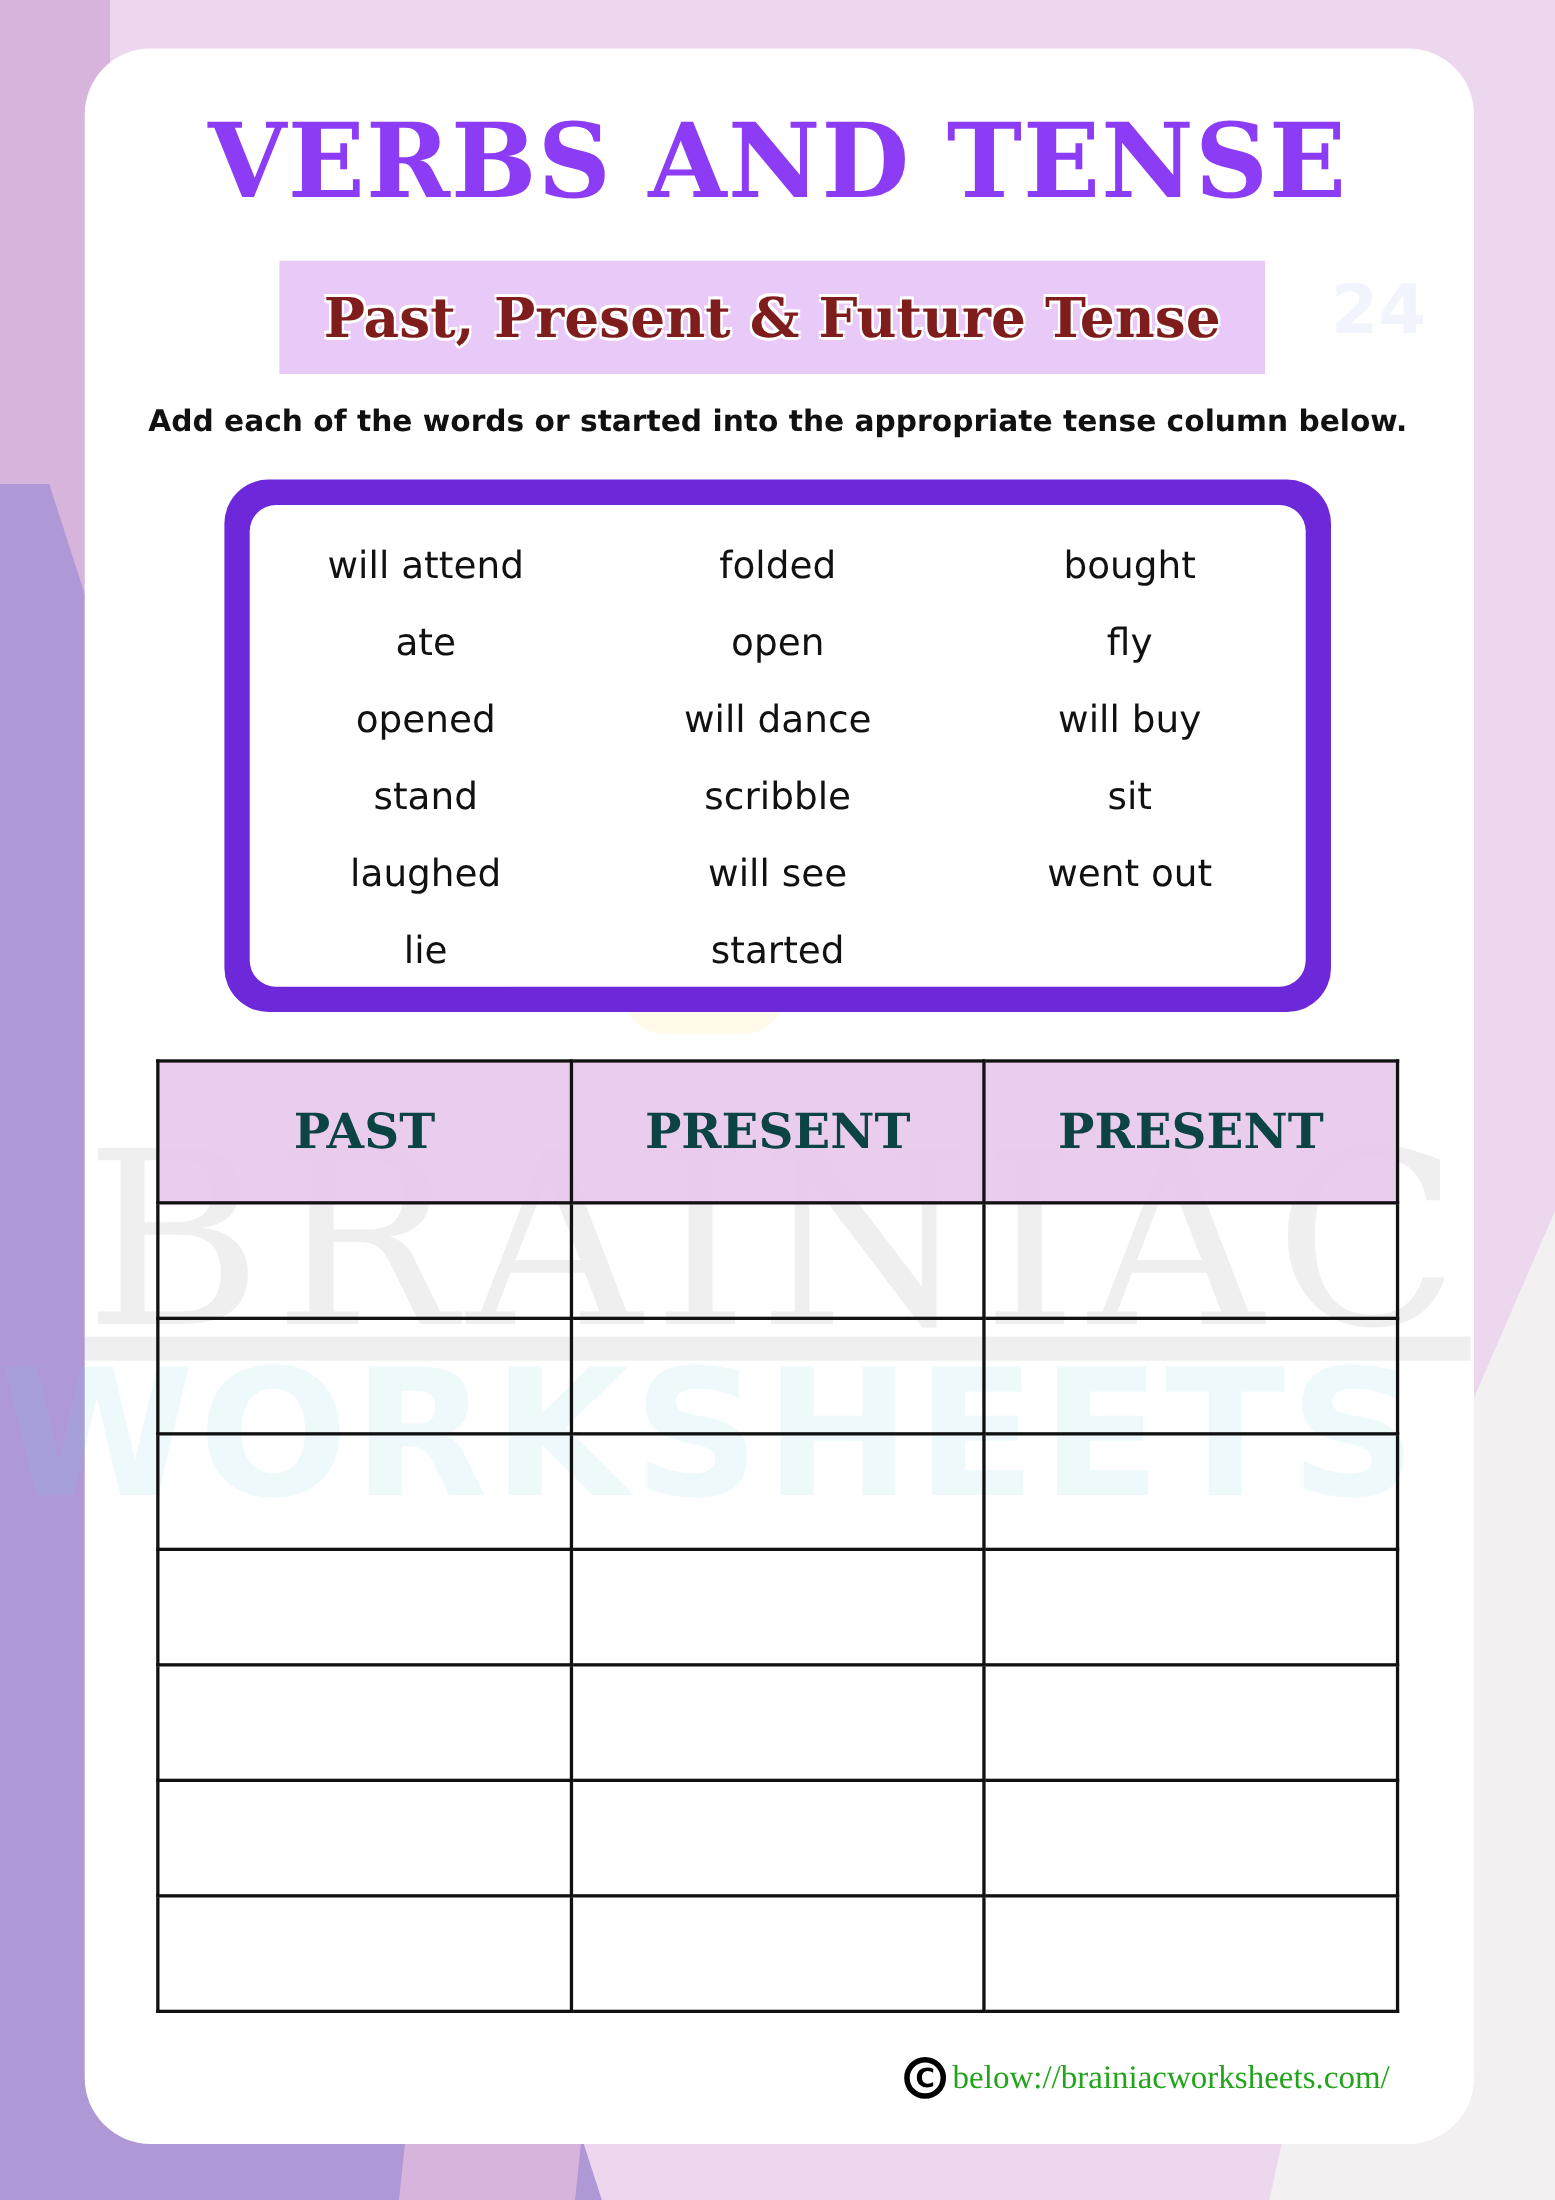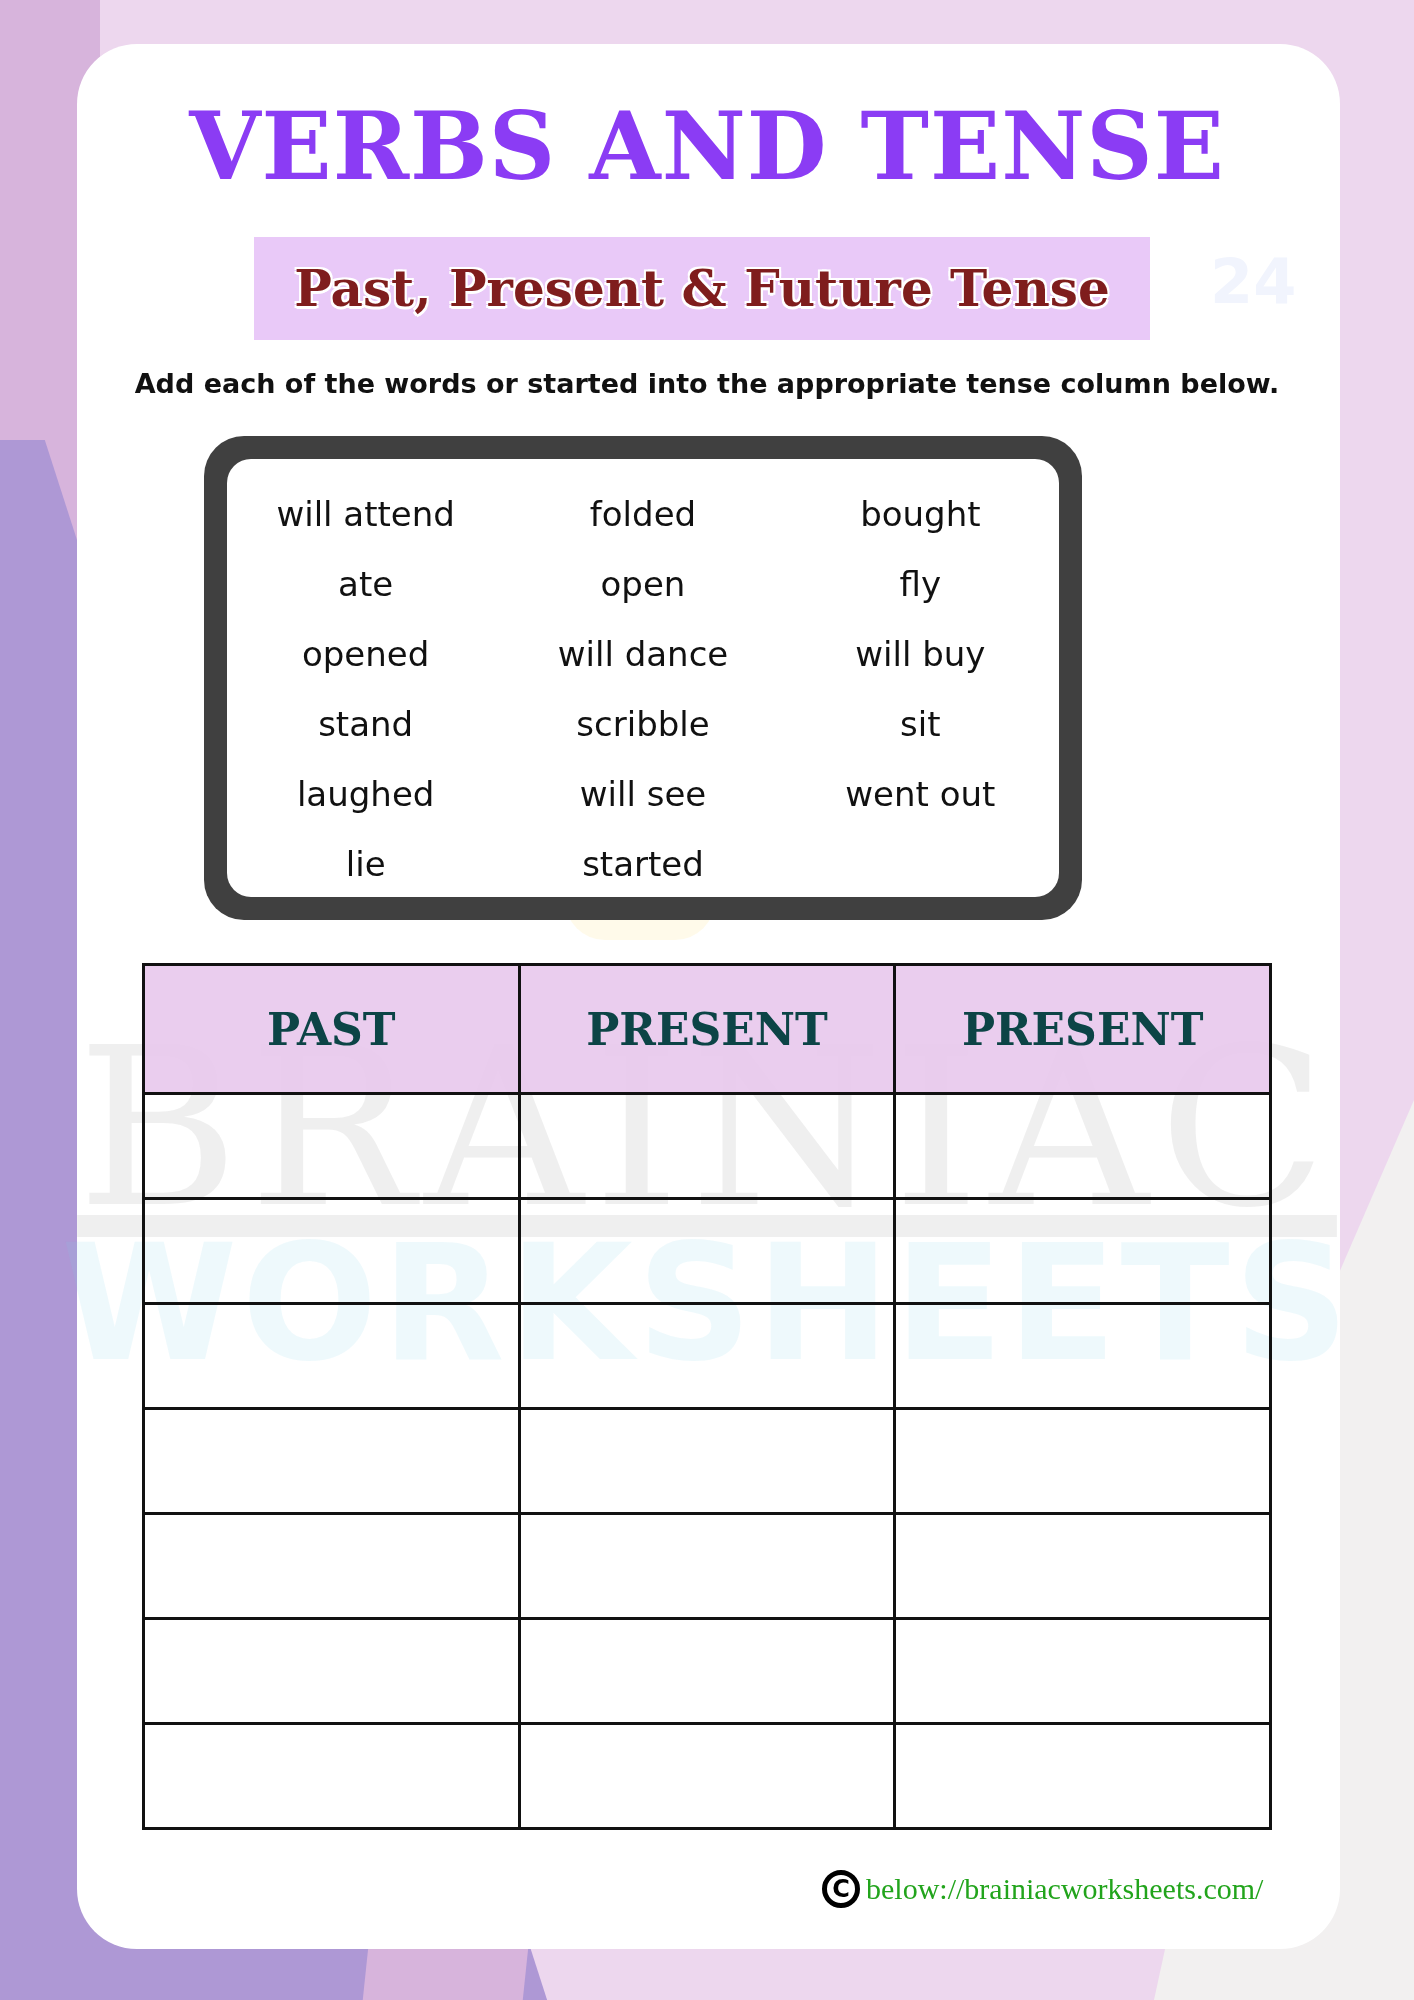--- a/index.html
+++ b/index.html
@@ -7,27 +7,27 @@
   .bg-left{position:absolute;left:0;top:0;width:100px;height:2000px;background:#d7b4dc;}
   .bg-left-dark{position:absolute;left:0;top:440px;width:560px;height:1600px;background:#ae98d5;clip-path:polygon(0 0,8% 0,100% 100%,0 100%);}
   .bg-bottom-mid{position:absolute;left:368px;top:1900px;width:160px;height:100px;background:#d7b4dc;transform:skewX(-6deg);}
   .bg-right{position:absolute;right:0;top:1100px;width:260px;height:900px;background:#f2f0f0;clip-path:polygon(100% 0,100% 100%,0 100%,30% 60%,70% 20%);}
   .card{position:absolute;left:77px;top:44px;width:1263px;height:1905px;background:#fff;border-radius:60px;}
   .title{position:absolute;left:0;top:92px;width:1414px;text-align:center;font-family:"DejaVu Serif","Liberation Serif",serif;font-weight:900;font-size:92px;color:#8b3cf4;letter-spacing:1px;transform:scaleY(1.02);}
   .subtitle-box{position:absolute;left:254px;top:237px;width:896px;height:103px;background:#e9c9f8;display:flex;align-items:center;justify-content:center;}
   .subtitle{font-family:"DejaVu Serif","Liberation Serif",serif;font-weight:900;font-size:50px;color:#7f1d1d;text-shadow:-2px -2px 0 #fff,2px -2px 0 #fff,-2px 2px 0 #fff,2px 2px 0 #fff,0 3px 0 #fff;}
   .page-num{position:absolute;left:1210px;top:245px;font-size:62px;font-weight:bold;color:#f1f4fd;}
   .instruction{position:absolute;left:0;top:368px;width:1414px;text-align:center;font-size:27px;font-weight:bold;color:#111;}
-  .word-box{position:absolute;left:204px;top:436px;width:878px;height:484px;background:#404040;border-radius:40px;}
+  .word-box{position:absolute;left:204px;top:436px;width:1006px;height:484px;background:#6d28d9;border-radius:40px;}
   .word-inner{position:absolute;left:23px;top:23px;right:23px;bottom:23px;background:#fff;border-radius:24px;}
   .word-grid{position:absolute;left:0;top:20px;width:100%;display:grid;grid-template-columns:1fr 1fr 1fr;grid-auto-rows:70px;}
   .word{text-align:center;font-size:34px;color:#111;line-height:70px;}
   .watermark-bulb{position:absolute;left:565px;top:740px;width:150px;height:200px;border-radius:75px 75px 40px 40px;background:rgba(255,230,140,0.18);}
   .wm-brainiac{position:absolute;left:0;top:1000px;width:1414px;text-align:center;font-family:"DejaVu Serif","Liberation Serif",serif;font-size:220px;color:rgba(150,150,150,0.15);letter-spacing:10px;text-decoration:underline;}
-  .wm-worksheets{position:absolute;left:0;top:1210px;width:1414px;text-align:center;font-size:160px;font-weight:bold;color:rgba(120,210,235,0.13);letter-spacing:4px;}
+  .wm-worksheets{position:absolute;left:0;top:1210px;width:1414px;text-align:left;font-size:160px;font-weight:bold;color:rgba(120,210,235,0.13);letter-spacing:4px;}
   .tense-table{position:absolute;left:142px;top:963px;width:1130px;border-collapse:collapse;table-layout:fixed;padding-left:47px;}
   .tense-table th,.tense-table td{border:3px solid #111;}
   .tense-table th{height:124px;background:rgba(232,200,236,0.9);font-family:"DejaVu Serif","Liberation Serif",serif;font-weight:900;font-size:44px;color:#0c4446;}
   .tense-table td{height:100px;background:transparent;}
   .footer{position:absolute;left:822px;top:1870px;display:flex;align-items:center;gap:6px;}
   .copyright{width:38px;height:38px;border:5px solid #000;border-radius:50%;box-sizing:border-box;display:flex;align-items:center;justify-content:center;font-weight:bold;font-size:24px;color:#000;}
   .url{font-family:"Liberation Serif","DejaVu Serif",serif;font-size:30px;color:#22a41c;}
 </style>
 </head>
 <body>

